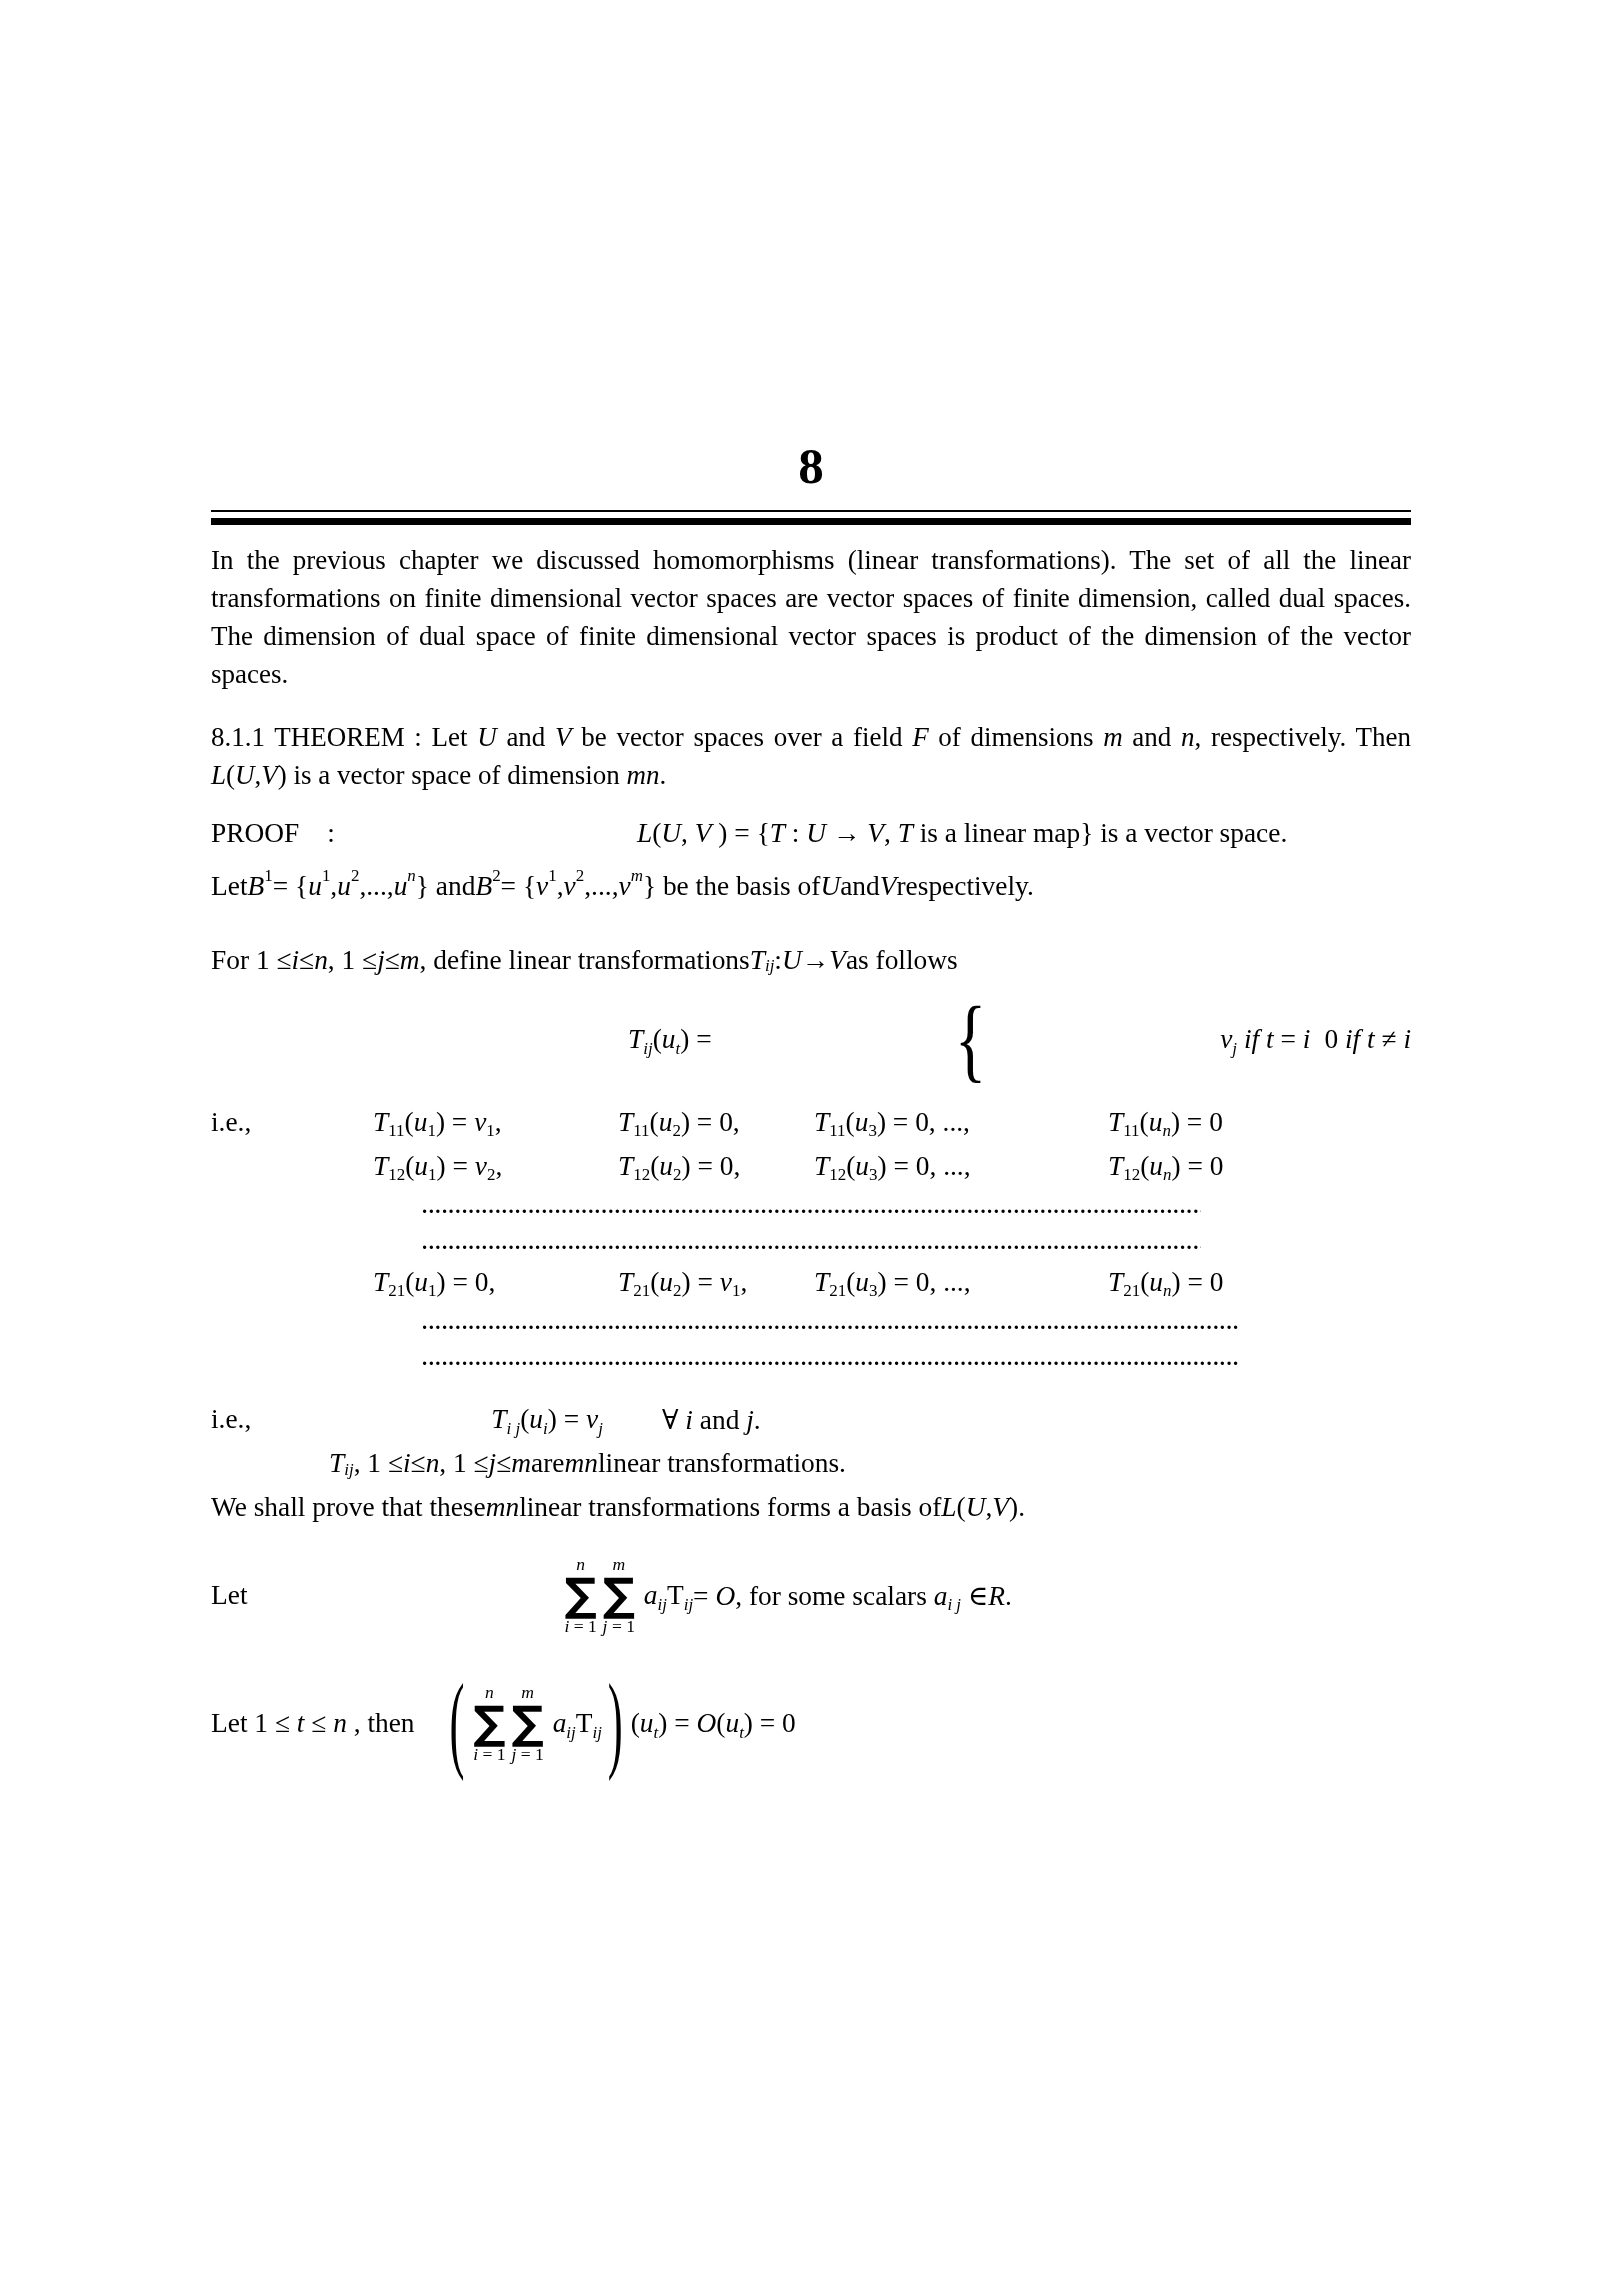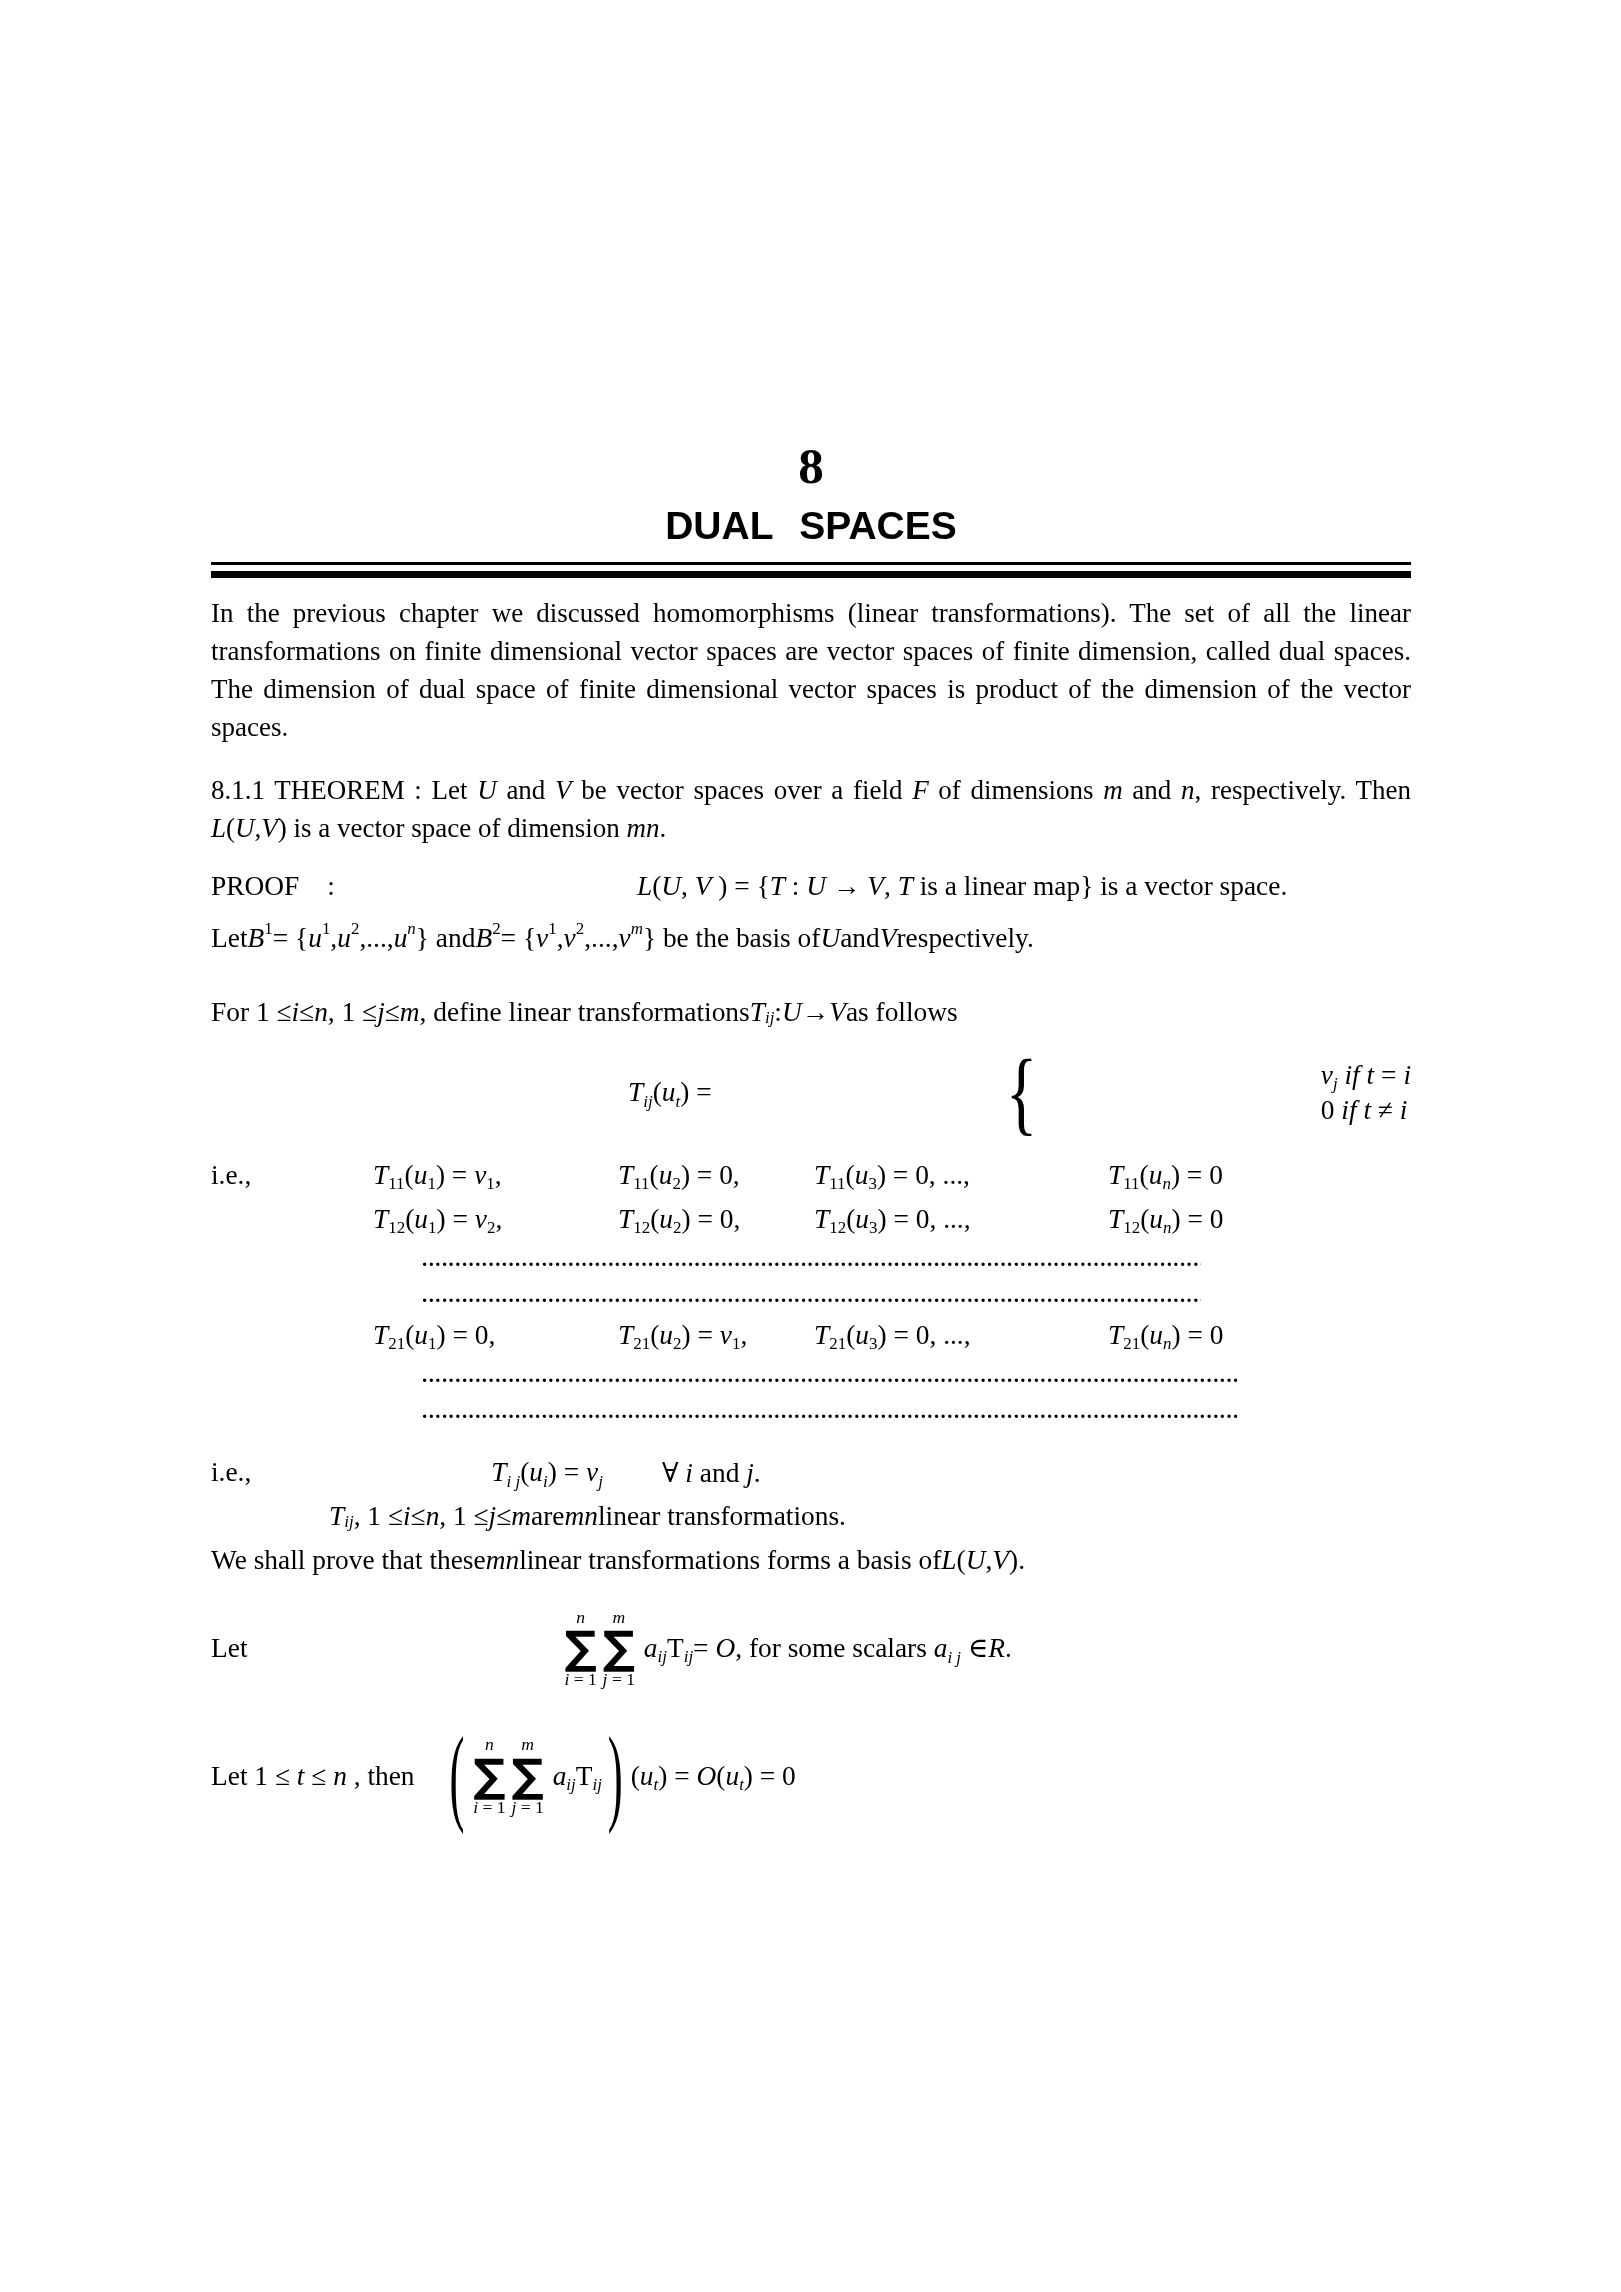--- a/index.html
+++ b/index.html
@@ -57,21 +57,21 @@
     display:flex;align-items:center;
     font-size:27.4px;
     justify-content:space-between;
   }
   .pw-lhs{margin-right:13.7px;}
   .pw-brace{
     font-size:94px;font-weight:400;line-height:0.95;
     transform:scaleX(0.7);
     margin-right:3.9px;
   }
-  .pw-cases{display:flex;flex-direction:column;gap:4px;}
+  .pw-cases{display:flex;flex-direction:row;gap:14px;}
   
   .trow{
     display:grid;
     grid-template-columns:162px 245px 196px 294px auto;
     font-size:27.4px;height:44px;align-items:center;
   }
   .trows{margin-top:15.7px;}
   .dotline{
     margin-left:211px;width:779px;height:36px;line-height:36px;
     overflow:hidden;white-space:nowrap;
@@ -120,21 +120,20 @@
   .m-s{font-style:italic;}
   .m-d{font-style:normal;}
 </style>
 </head>
 <body>
 
 <div class="page">
   <div class="content">
 
     <div class="chapter-num">8</div>
-    <div class="chapter-title">DUAL SPACES</div>
     <div class="rule-thin"></div>
     <div class="rule-thick"></div>
 
 
     <p class="para">In the previous chapter we discussed homomorphisms (linear transformations). The set of all the linear transformations on finite dimensional vector spaces are vector spaces of finite dimension, called dual spaces. The dimension of dual space of finite dimensional vector spaces is product of the dimension of the vector spaces.</p>
 
     <p class="para theorem-para"><span class="b">8.1.1 THEOREM</span><span> : Let <span class="m-i">U</span> and <span class="m-i">V</span> be vector spaces over a field <span class="m-i">F</span> of dimensions <span class="m-i">m</span> and <span class="m-i">n</span>, respectively. Then <span class="m-i">L</span>(<span class="m-i">U</span>,<span class="m-i">V</span>) is a vector space of dimension <span class="m-i">mn</span>.</span></p>
 
     <div class="proof-line mline">
       <span class="b">PROOF</span>

